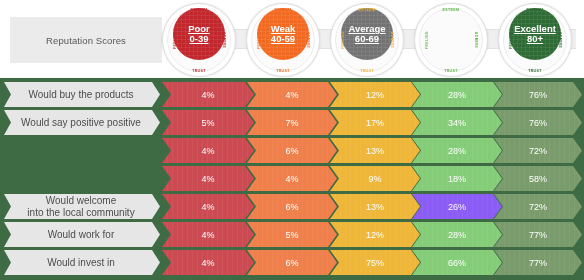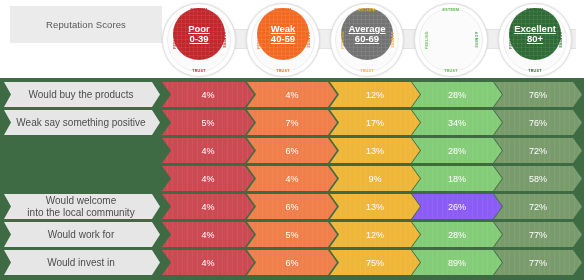--- a/index.html
+++ b/index.html
@@ -11,22 +11,22 @@
   }
   #root { position: relative; width: 584px; height: 280px; }
 
   
   .header {
     position: absolute; left: 0; top: 0;
     width: 584px; height: 78px;
     background: #ffffff;
   }
   .title-bar {
-    position: absolute; left: 10px; top: 6px;
-    width: 152px; height: 37px;
+    position: absolute; left: 10px; top: 17px;
+    width: 152px; height: 46px;
     background: #ebebeb;
     display: flex; align-items: center; justify-content: center;
   }
   .title-bar span {
     font-size: 9.5px; color: #58585a; letter-spacing: .1px;
   }
 
   
   .badge-strip {
     position: absolute; left: 162px; top: 0;
@@ -246,21 +246,21 @@
           </div>
           <div class="cell" style="left:494px;width:88px">
             <div class="cell-shape" style="background:#7a9c6d">
               <span>76%</span>
             </div>
           </div>
         </div>
         <div class="row" style="top: 32px;">
           <div class="label-cell">
             <div class="label-shape">
-              <span>Weak say something positive</span>
+              <span>Would say positive positive</span>
             </div>
           </div>
           <div class="cell" style="left:162px;width:92px">
             <div class="cell-shape" style="background:#cc4b52">
               <span>5%</span>
             </div>
           </div>
           <div class="cell" style="left:247px;width:90px">
             <div class="cell-shape" style="background:#ef7f4b">
               <span>7%</span>
@@ -416,21 +416,21 @@
               <span>6%</span>
             </div>
           </div>
           <div class="cell" style="left:330px;width:90px">
             <div class="cell-shape" style="background:#eeb739">
               <span>75%</span>
             </div>
           </div>
           <div class="cell" style="left:412px;width:90px">
             <div class="cell-shape" style="background:#85cc79">
-              <span>89%</span>
+              <span>66%</span>
             </div>
           </div>
           <div class="cell" style="left:494px;width:88px">
             <div class="cell-shape" style="background:#7a9c6d">
               <span>77%</span>
             </div>
           </div>
         </div>
       </div>
   </div>

